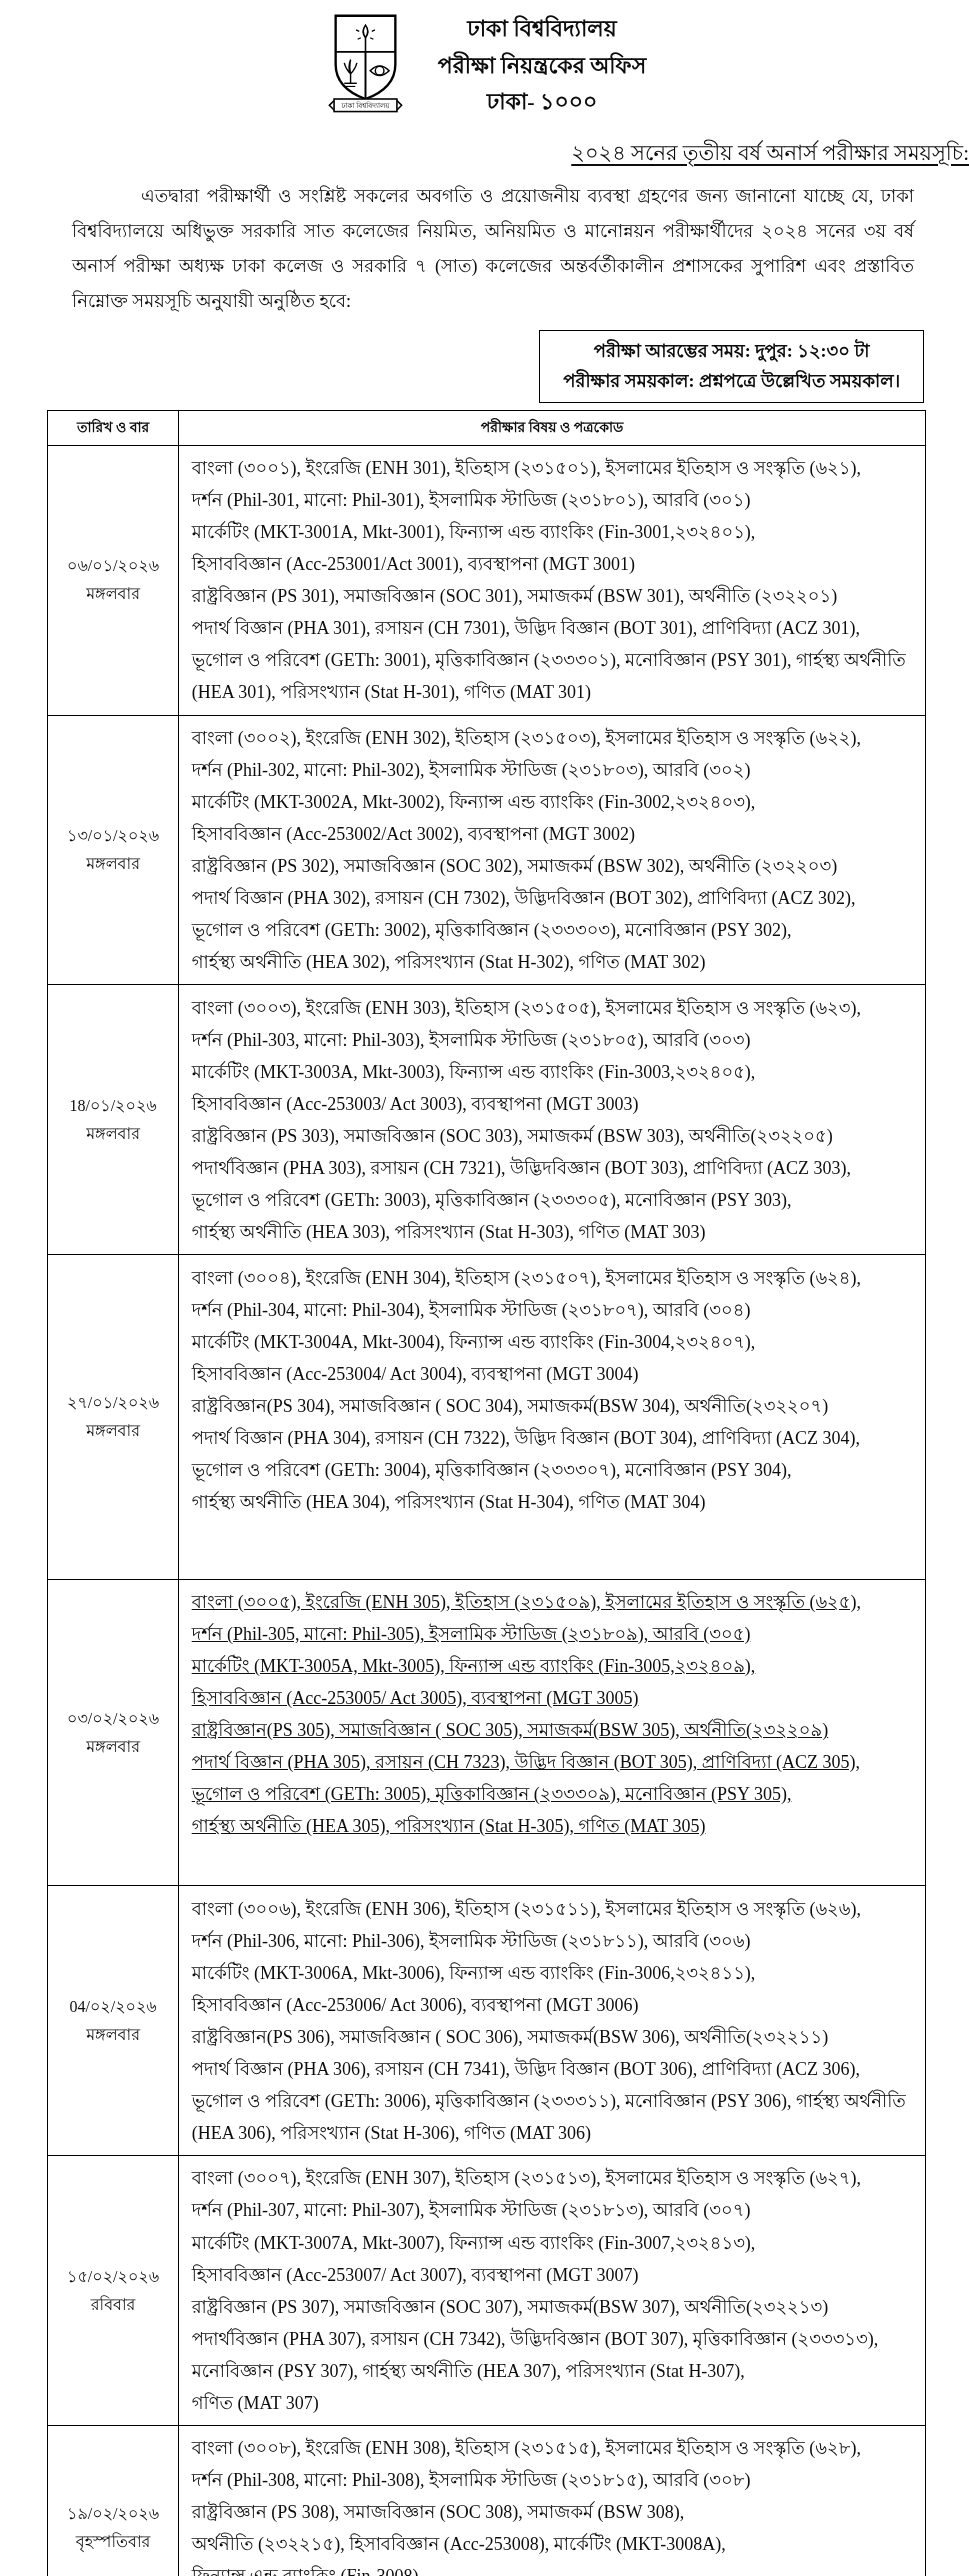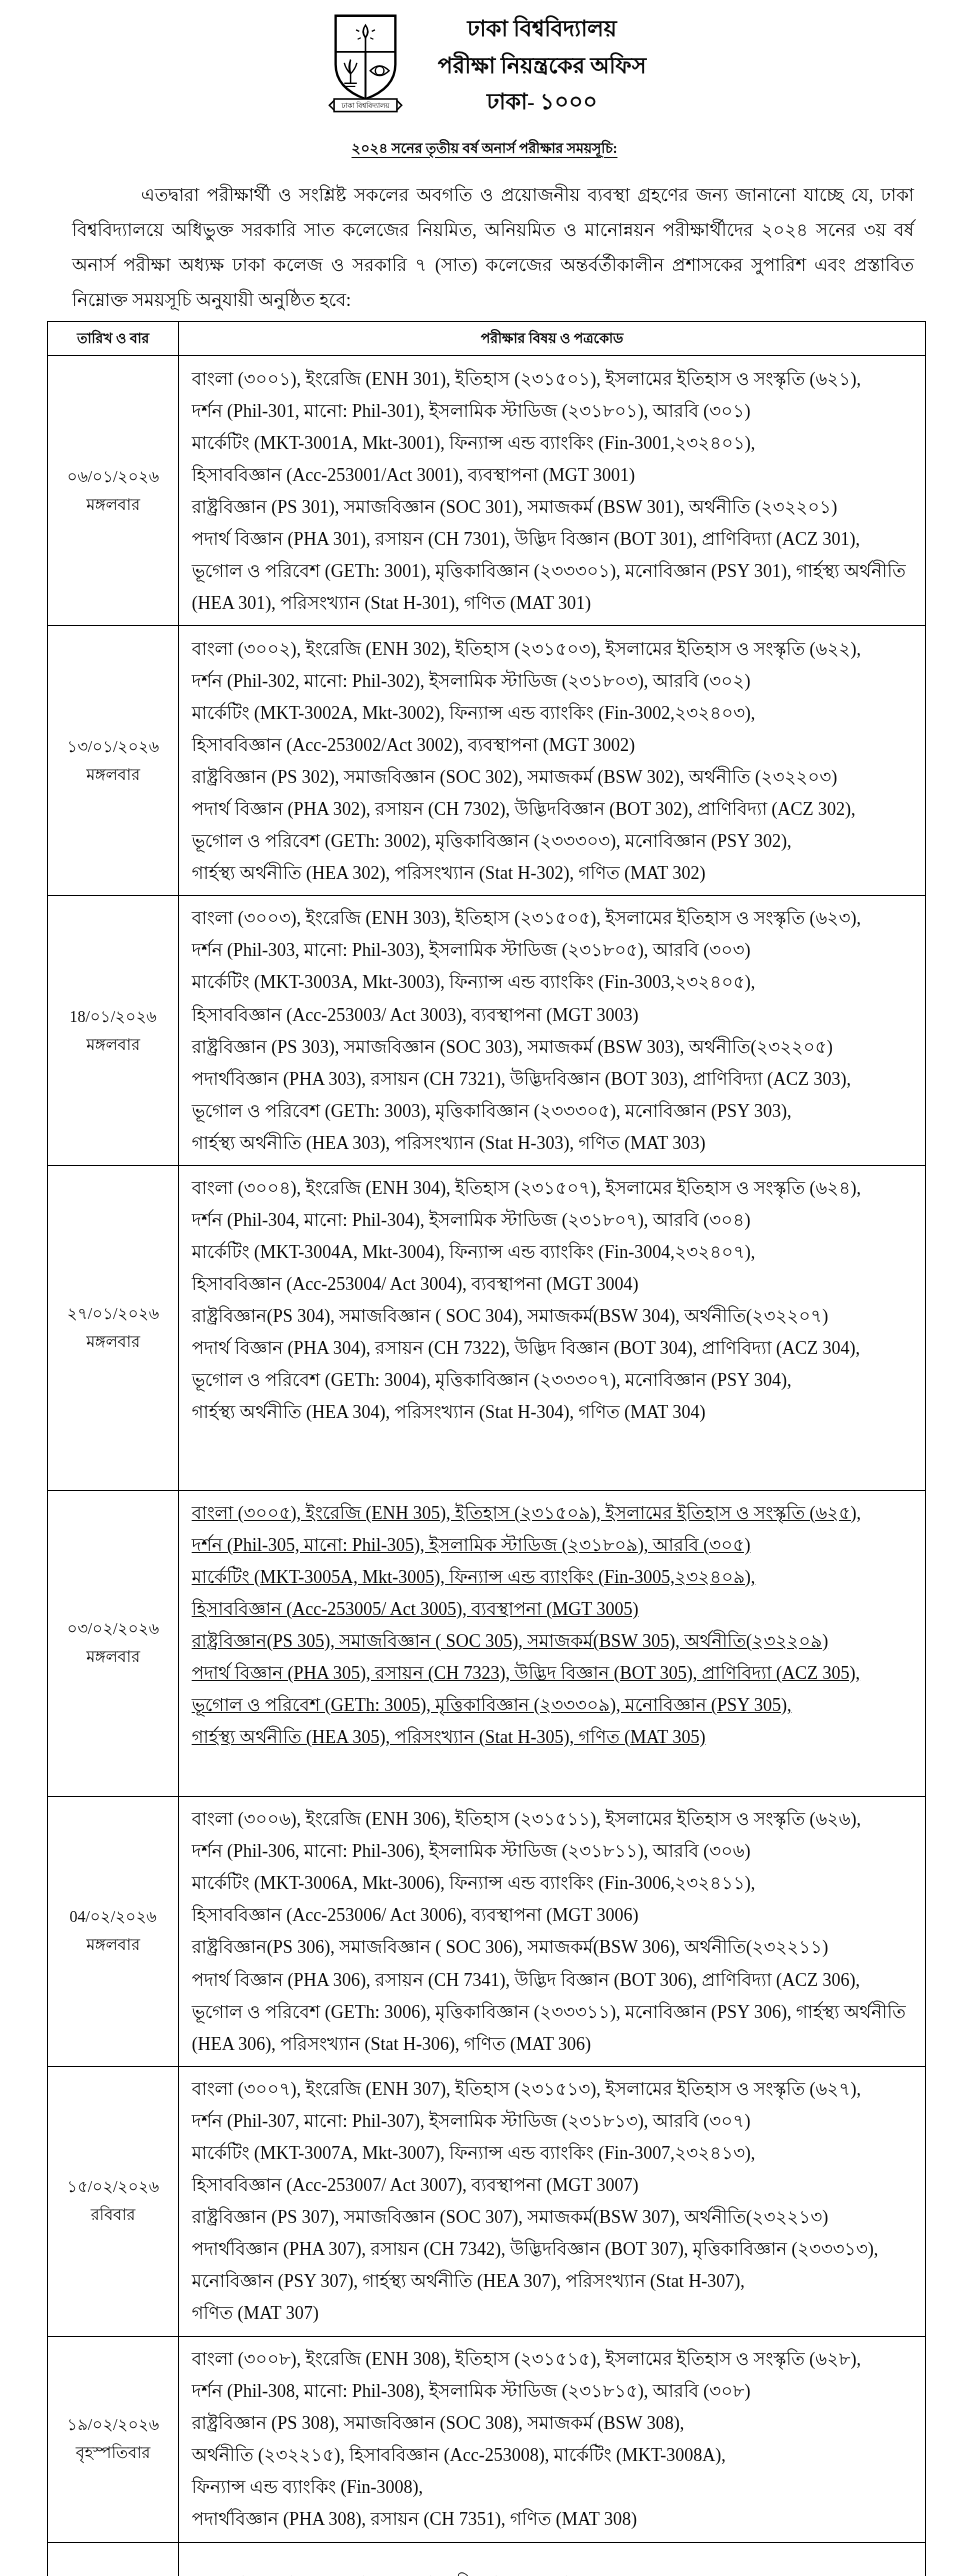--- a/index.html
+++ b/index.html
@@ -10,27 +10,27 @@
   }
   .page{width:969px;min-height:2576px;background:#fff;box-sizing:border-box;padding:7.8px 0 23.5px 0;}
 
   
   .letterhead{display:flex;justify-content:center;align-items:center;gap:30px;padding-top:3.1px;}
   .crest{flex:0 0 auto;}
   .head-text{text-align:center;font-size:22px;line-height:1.65;font-weight:600;}
 
   
   .doc-title{
-    text-align:center;font-size:14px;font-weight:bold;margin:15.7px 0 0 0;
+    text-align:right;font-size:21px;font-weight:normal;margin:15.7px 0 0 0;
     text-decoration:underline;text-underline-offset:3.9px;
   }
 
   
   .intro{
-    margin:17px 55px 0 72px;font-size:18px;line-height:1.95;text-align:justify;
+    margin:7px 55px 0 72px;font-size:18px;line-height:1.95;text-align:justify;
     text-indent:69px;font-weight:500;
   }
 
   
   .info-box{
     width:367px;margin:11px 45px 7.8px auto;border:1.6px solid #000;
     padding:4.7px 7.8px;font-size:18px;font-weight:bold;line-height:1.7;text-align:center;
   }
 
   
@@ -89,20 +89,24 @@
       <div>ঢাকা বিশ্ববিদ্যালয়</div>
       <div>পরীক্ষা নিয়ন্ত্রকের অফিস</div>
       <div>ঢাকা- ১০০০</div>
     </div>
   </header>
 
   <h1 class="doc-title">২০২৪ সনের তৃতীয় বর্ষ অনার্স পরীক্ষার সময়সূচি:</h1>
 
   <p class="intro">এতদ্বারা পরীক্ষার্থী ও সংশ্লিষ্ট সকলের অবগতি ও প্রয়োজনীয় ব্যবস্থা গ্রহণের জন্য জানানো যাচ্ছে যে, ঢাকা বিশ্ববিদ্যালয়ে অধিভুক্ত সরকারি সাত কলেজের নিয়মিত, অনিয়মিত ও মানোন্নয়ন পরীক্ষার্থীদের ২০২৪ সনের ৩য় বর্ষ অনার্স পরীক্ষা অধ্যক্ষ ঢাকা কলেজ ও সরকারি ৭ (সাত) কলেজের অন্তর্বর্তীকালীন প্রশাসকের সুপারিশ এবং প্রস্তাবিত নিম্নোক্ত সময়সূচি অনুযায়ী অনুষ্ঠিত হবে:</p>
 
+  <div class="info-box">
+    <div>পরীক্ষা আরম্ভের সময়: দুপুর: ১২:৩০ টা</div>
+    <div>পরীক্ষার সময়কাল: প্রশ্নপত্রে উল্লেখিত সময়কাল।</div>
+  </div>
 
   <table class="schedule">
     <thead>
       <tr>
         <th class="col-date">তারিখ ও বার</th>
         <th class="col-subjects">পরীক্ষার বিষয় ও পত্রকোড</th>
       </tr>
     </thead>
     <tbody id="schedule-body">
         <tr>

